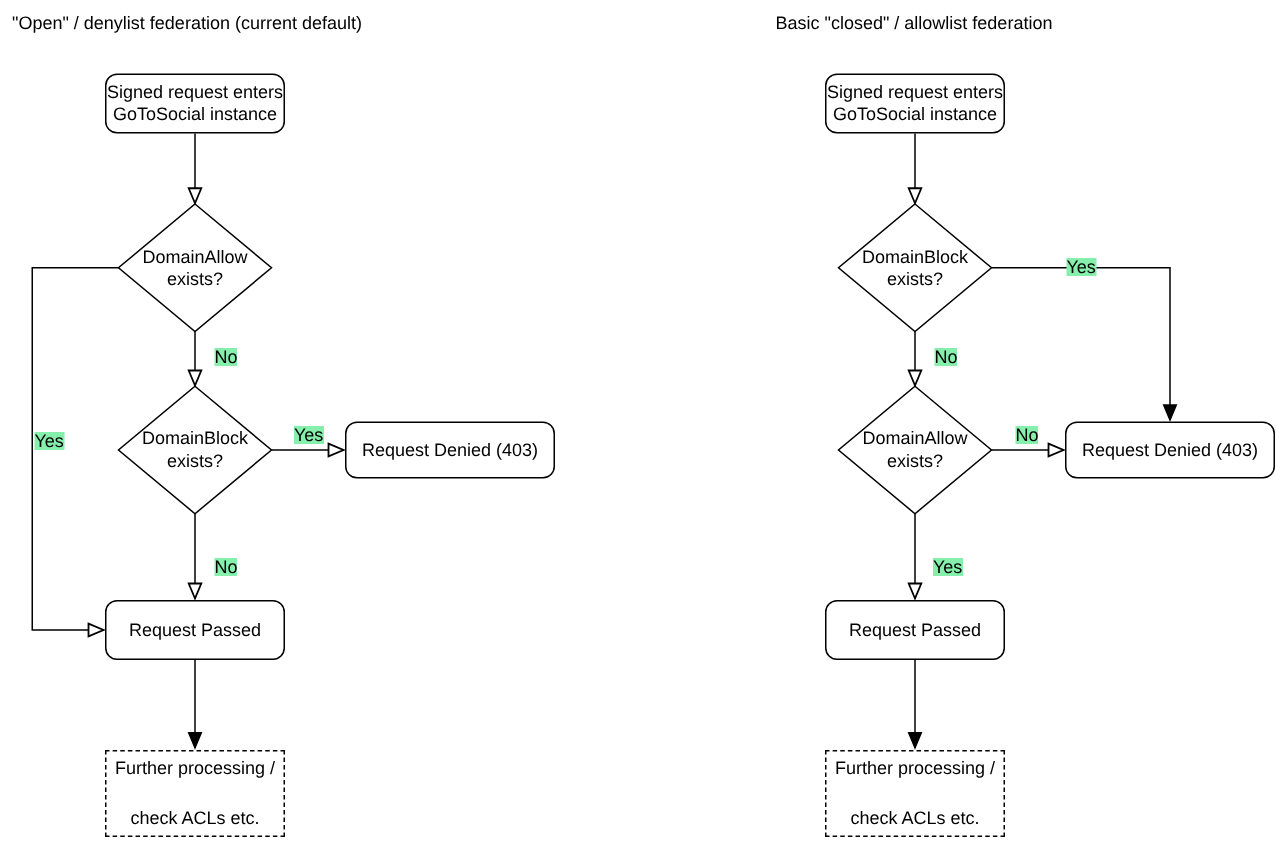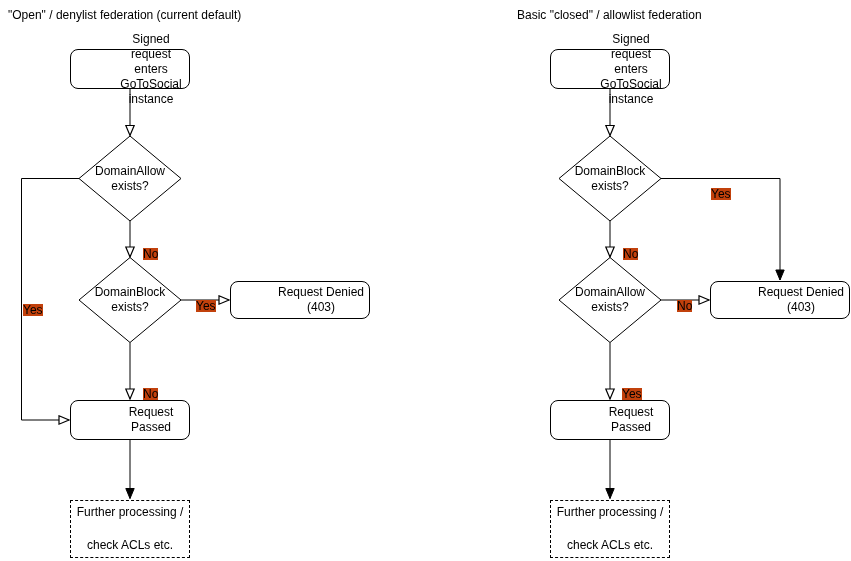--- a/index.html
+++ b/index.html
@@ -11,27 +11,27 @@
   .wires{position:absolute;left:0;top:0;}
   .chart{position:absolute;top:0;width:371px;height:561px;}
   .chart-left{left:0;}
   .chart-right{left:480px;}
   .title{position:absolute;white-space:nowrap;line-height:14px;}
   .node{
     position:absolute;display:flex;flex-direction:column;align-items:center;
     justify-content:center;text-align:center;background:#ffffff;
     border:1px solid #000000;line-height:15px;box-sizing:border-box;
   }
-  .rounded{border-radius:8px;padding-left:42px;}
+  .rounded{border-radius:8px;}
   .dashed{border-style:dashed;border-radius:0;gap:18px;}
   .dtext{
     position:absolute;display:flex;flex-direction:column;align-items:center;
     justify-content:center;text-align:center;line-height:15px;
   }
-  .elabel{position:absolute;background:#c2410c;line-height:12px;white-space:nowrap;margin-top:16px;}
+  .elabel{position:absolute;background:#86efac;line-height:12px;white-space:nowrap;}
 </style>
 </head>
 <body>
 
 <div class="canvas">
 
   <svg class="wires" width="851" height="561" viewBox="0 0 851 561">
     <defs>
       <marker id="arrow-open" markerWidth="13" markerHeight="13" refX="11" refY="6" orient="auto" markerUnits="userSpaceOnUse">
         <path d="M1,1.8 L11,6 L1,10.2 Z" fill="#ffffff" stroke="#000000" stroke-width="1.2"></path>

